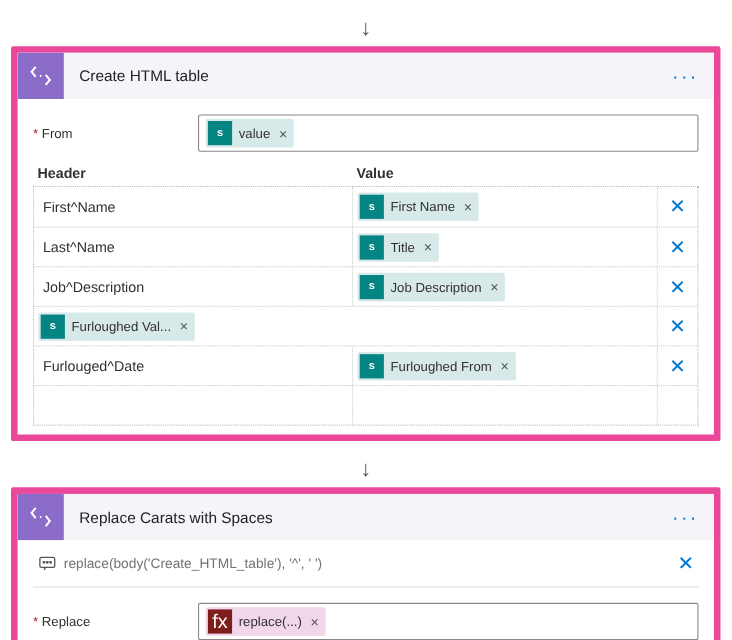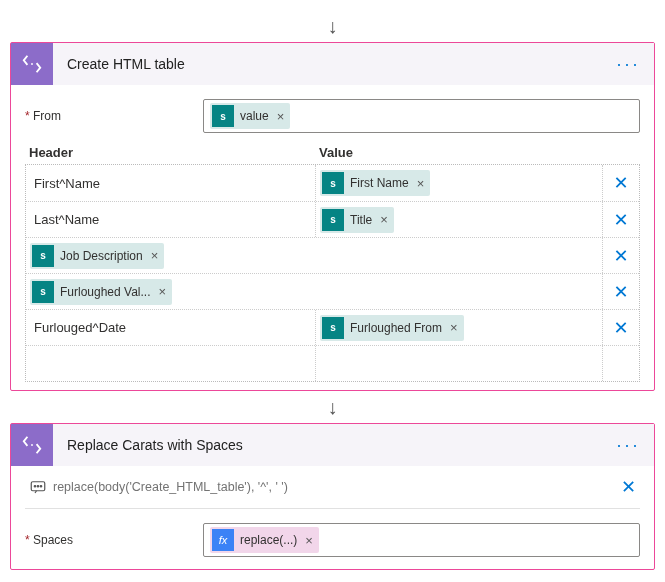--- a/index.html
+++ b/index.html
@@ -6,24 +6,24 @@
   body {
     margin: 0;
     padding: 10px;
     font-family: "Segoe UI", Arial, sans-serif;
     font-size: 13px;
     color: #323130;
     background: #fff;
     width: 665px;
   }
   .card {
-    border: 1px solid #ec4899;
+    border: 6px solid #ec4899;
     border-radius: 2px;
     background: #fff;
-    margin-bottom: 0;
+    margin-bottom: 10px;
   }
   .card-header {
     display: flex;
     align-items: center;
     height: 42px;
     background: #f6f4f9;
   }
   .icon-sq {
     width: 42px;
     height: 42px;
@@ -47,21 +47,20 @@
     letter-spacing: 2px;
     cursor: pointer;
   }
   .card-body {
     padding: 14px 14px 8px 14px;
   }
   .row {
     display: flex;
     align-items: center;
     margin: 0 0 12px 0;
-    gap: 28px;
   }
   .label {
     width: 150px;
     font-size: 12px;
     color: #323130;
     flex-shrink: 0;
   }
   .label .star { color: #a4262c; }
   .input-outer {
     flex: 1;
@@ -105,24 +104,23 @@
     padding: 0 6px 0 2px;
     color: #555;
     font-size: 13px;
     cursor: pointer;
   }
   .chip.fx {
     background: #F2D6EA;
     color: #323130;
   }
   .chip.fx .chip-ico {
-    background: #3b82f6;
-    font-style: italic;
+    background: #7f1d1d;
     font-weight: normal;
-    font-size: 11px;
+    font-size: 18px;
   }
   .table-wrap { margin-top: 4px; }
   .head-row { display: flex; font-weight: 600; font-size: 13px; padding: 0 4px 4px 4px; }
   .head-row .h1 { width: 290px; }
   .head-row .h2 { flex: 1; }
   .hv-table {
     border: 1px dotted #bbb;
   }
   .hv-row {
     display: flex;
@@ -253,20 +251,21 @@
               <span class="chip-text">Title</span>
               <span class="chip-x">×</span>
             </span>
           </div>
           <div class="hv-x">
               <span class="big-x">✕</span>
             </div>
         </div>
 
         <div class="hv-row">
+          <div class="hv-h">Job^Description</div>
           <div class="hv-v">
             <span class="chip sp">
               <span class="chip-ico">s</span>
               <span class="chip-text">Job Description</span>
               <span class="chip-x">×</span>
             </span>
           </div>
           <div class="hv-x">
               <span class="big-x">✕</span>
             </div>
@@ -334,21 +333,21 @@
           <circle cx="12" cy="11" r="1" fill="#555"></circle>
           <circle cx="16" cy="11" r="1" fill="#555"></circle>
       </svg>
     </div>
     <div class="code">replace(body('Create_HTML_table'), '^', ' ')</div>
     <div><span class="big-x">✕</span></div>
   </div>
 
   <div class="card-body">
     <div class="row" style="margin-bottom:4px;">
-      <div class="label"><span class="star">*</span> <span>Spaces</span></div>
+      <div class="label"><span class="star">*</span> <span>Replace</span></div>
       <div class="input-outer">
         <span class="chip fx">
           <span class="chip-ico">fx</span>
           <span class="chip-text">replace(...)</span>
           <span class="chip-x">×</span>
         </span>
       </div>
     </div>
   </div>
 </div>

